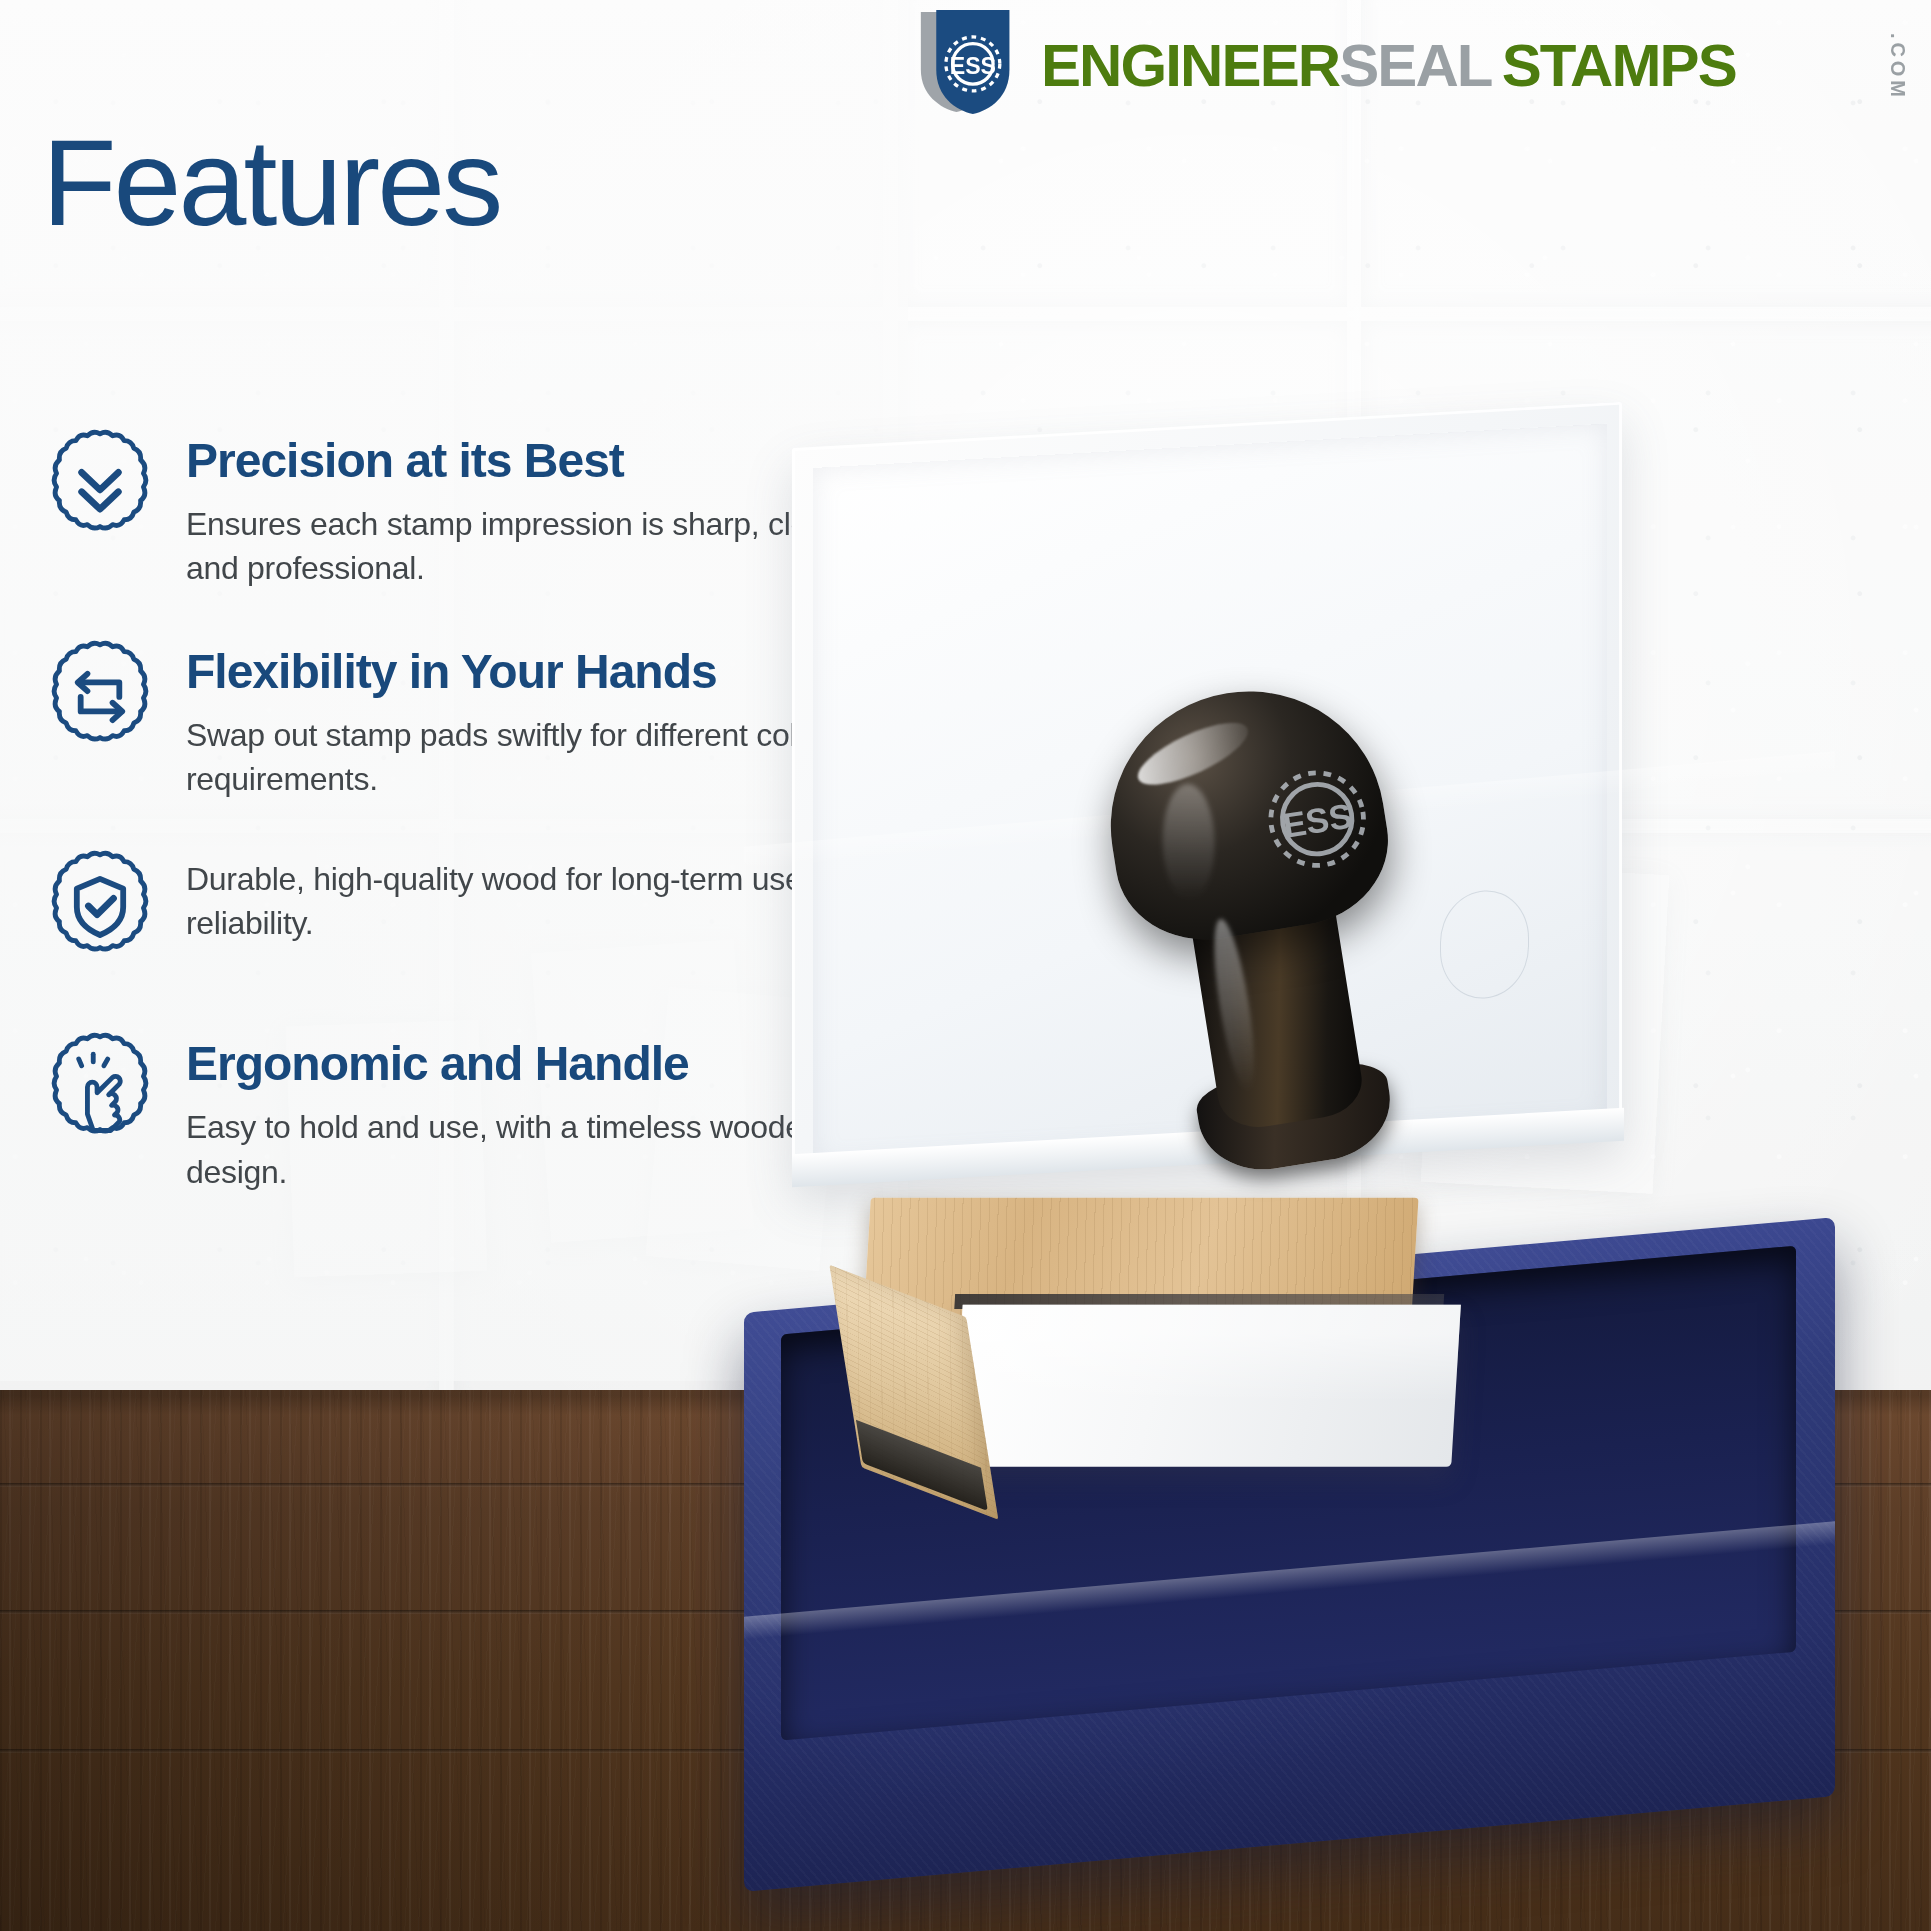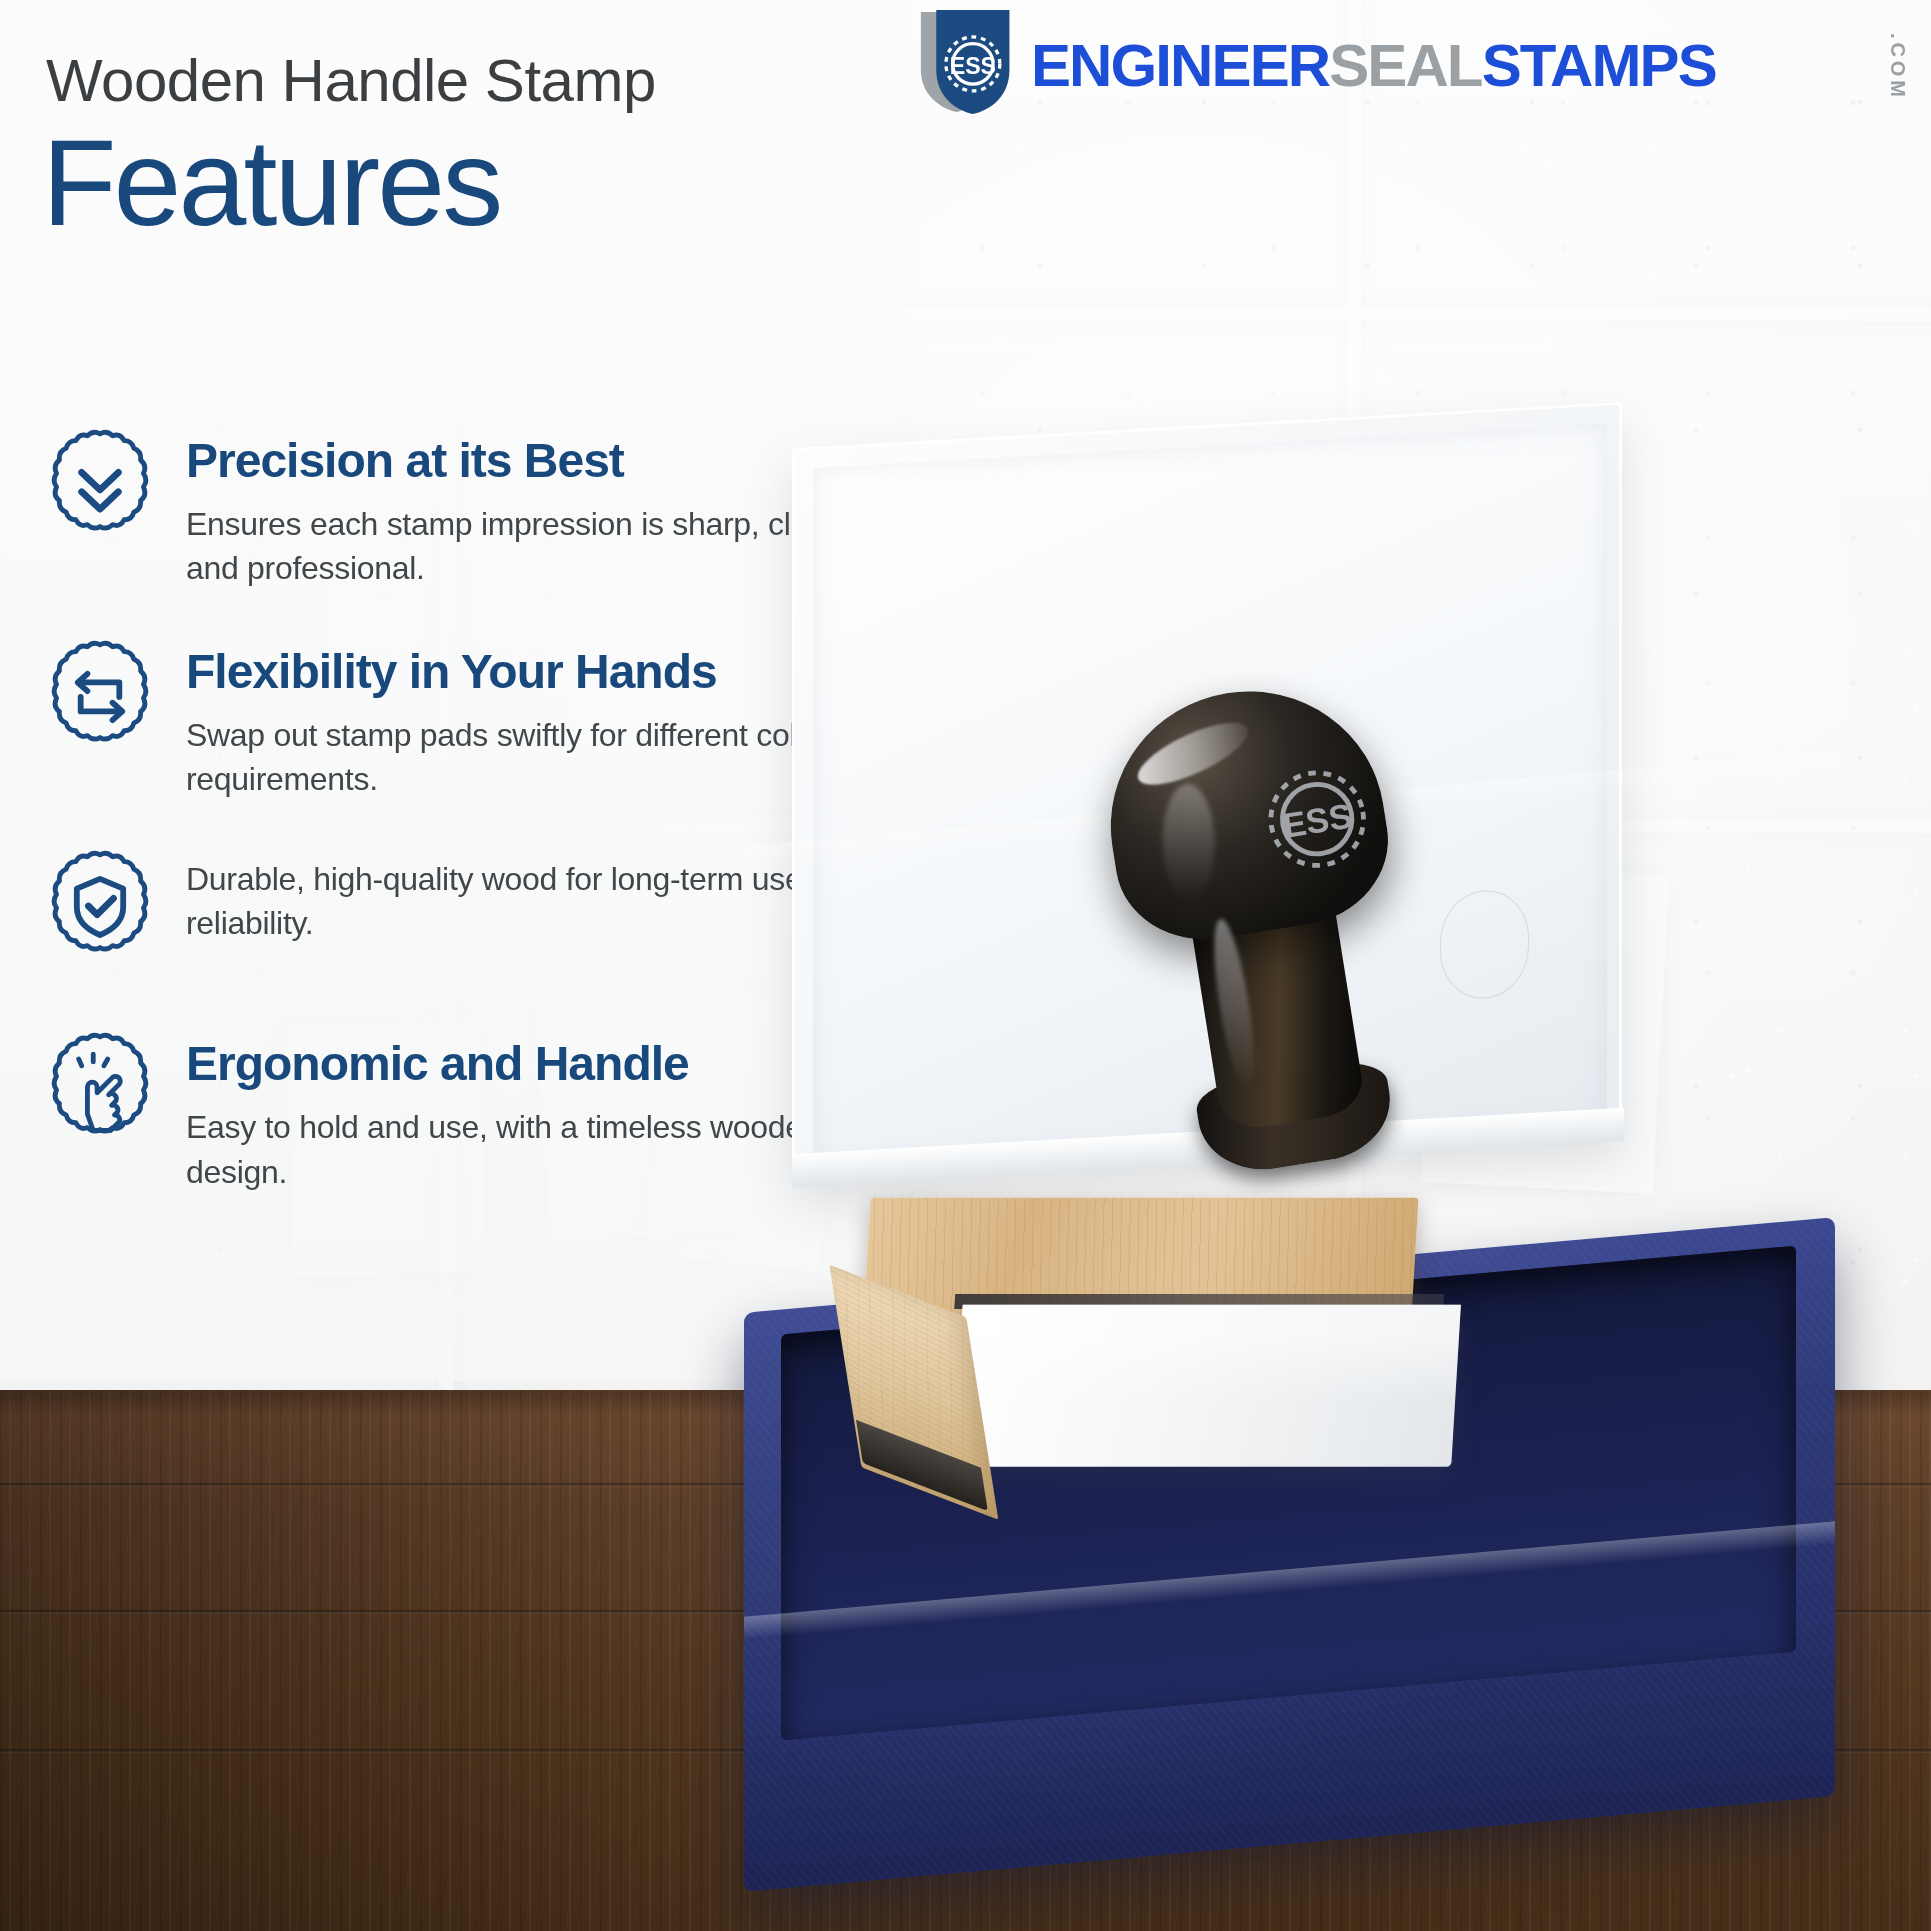--- a/index.html
+++ b/index.html
@@ -63,21 +63,21 @@
   .bigtitle{position:absolute;left:42px;top:122px;
     font-size:122px;font-weight:400;color:#19497c;letter-spacing:-2.9px;
     line-height:1;white-space:nowrap;}
 
   
   .logo{position:absolute;left:917px;top:7.7px;width:994px;height:108px;}
   .logo-badge{position:absolute;left:0;top:1.9px;width:104px;height:104px;}
   .logo-words{position:absolute;left:114px;top:23px;
     font-size:60px;font-weight:700;letter-spacing:-1.9px;white-space:nowrap;
     font-family:"Liberation Sans", sans-serif;}
-  .w-blue{color:#1d4ed8;}
+  .w-blue{color:#4d7c0f;margin-left:10px;}
   .w-gray{color:#9aa0a4;}
   .logo-dotcom{position:absolute;right:1.9px;top:25px;
     font-size:20px;letter-spacing:3.9px;color:#9aa0a4;font-weight:600;
     writing-mode:vertical-rl;}
 
   
   .features{position:absolute;left:39px;top:436px;width:850px;}
   .feature{position:relative;margin-bottom:56px;padding-left:147px;min-height:126px;}
   .f-icon{position:absolute;left:3.9px;top:-7.7px;width:114px;height:114px;}
   .f-title{font-size:48px;font-weight:700;color:#19497c;letter-spacing:-1px;
@@ -221,21 +221,20 @@
   <div class="left-wash"></div>
 
   <div class="desk">
     <div class="desk-grain"></div>
     <div class="plank" style="top:93px;"></div>
     <div class="plank" style="top:220px;"></div>
     <div class="plank" style="top:359px;"></div>
     <div class="desk-left-shade"></div>
   </div>
 
-  <div class="kicker">Wooden Handle Stamp</div>
   <div class="bigtitle">Features</div>
 
   <div class="logo">
     <div class="logo-badge">
       <svg viewBox="0 0 108 108" width="104" height="104" aria-hidden="true">
         <path d="M4 2 H78 V62 C78 88 58 102 41 106 C24 102 4 88 4 62 Z" fill="#8e949a" opacity=".85"></path>
         <path d="M20 0 H96 V62 C96 90 76 104 58 108 C40 104 20 90 20 62 Z" fill="#1b4b80"></path>
         <g fill="none" stroke="#ffffff" stroke-width="3.4">
           <circle cx="58" cy="56" r="28" stroke-dasharray="5 5"></circle>
           <circle cx="58" cy="56" r="21"></circle>

